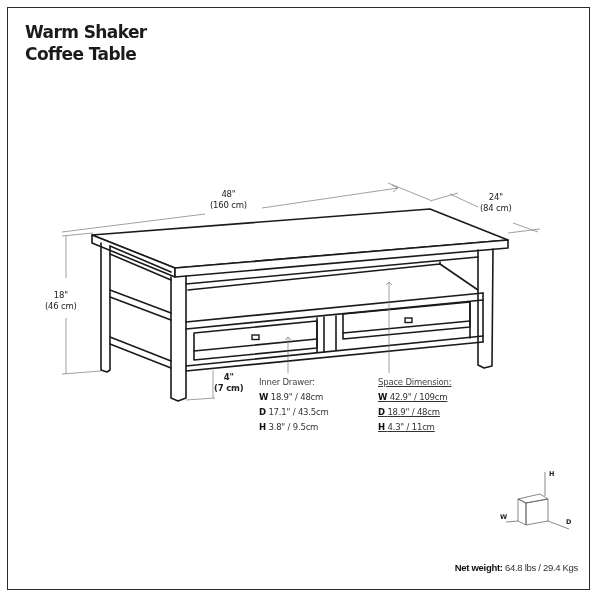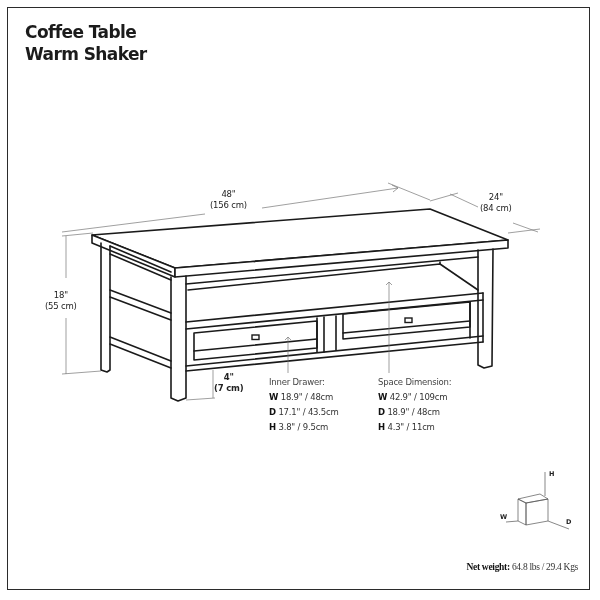--- a/index.html
+++ b/index.html
@@ -6,31 +6,31 @@
   body { width:600px; height:600px; position:relative; overflow:hidden; font-family:"Liberation Sans", sans-serif; color:#1a1a1a; }
   .frame { position:absolute; left:7px; top:7px; width:583px; height:583px; border:1.5px solid #2b2b2b; box-sizing:border-box; background:#fff; }
   .title { position:absolute; left:25px; top:21px; font-family:"DejaVu Sans", sans-serif; font-weight:bold; font-size:17px; line-height:22px; letter-spacing:-0.6px; color:#1b1b1b; }
   .title div { white-space:nowrap; }
   svg.drawing { position:absolute; left:0; top:0; width:600px; height:600px; }
   .dim { position:absolute; font-family:"DejaVu Sans", sans-serif; font-size:8.5px; line-height:11px; text-align:center; color:#222; white-space:nowrap; letter-spacing:-0.2px; }
   .spec { position:absolute; font-family:"DejaVu Sans", sans-serif; font-size:8.5px; line-height:15px; color:#333; white-space:nowrap; letter-spacing:-0.2px; }
   .spec .hdr { color:#444; }
   .spec b { color:#111; font-weight:bold; }
   .axis-lbl { position:absolute; font-family:"DejaVu Sans", sans-serif; font-size:6.5px; font-weight:bold; color:#222; }
-  .weight { position:absolute; right:22px; top:562px; font-family:Liberation Serif, serif; font-size:9.5px; color:#333; white-space:nowrap; letter-spacing:-0.3px;margin-left:24px; }
+  .weight { position:absolute; right:22px; top:562px; font-family:Liberation Sans, sans-serif; font-size:9.5px; color:#333; white-space:nowrap; letter-spacing:-0.3px;margin-left:24px; }
   .weight b { color:#111; }
 </style>
 </head>
 <body>
 
 <div class="frame"></div>
 
 <div class="title">
+  <div>Warm Shaker</div>
   <div>Coffee Table</div>
-  <div>Warm Shaker</div>
 </div>
 
 <svg class="drawing" viewBox="0 0 600 600">
   <g fill="none" stroke="#1a1a1a" stroke-width="1.6" stroke-linejoin="round" stroke-linecap="round">
 
     <polygon points="92,235 430,209 508,240 175,268" fill="#fff"></polygon>
     <polygon points="92,235 175,268 175,277 92,243" fill="#fff"></polygon>
     <polygon points="175,268 508,240 508,248 175,277" fill="#fff"></polygon>
 
     <path d="M101,243 L101,370 L107,372 L110,370 L110,246"></path>
@@ -107,43 +107,43 @@
     <polygon points="518,499 526,503 526,525 518,521"></polygon>
     <polygon points="526,503 548,499 548,521 526,525"></polygon>
     <line x1="545" y1="472" x2="545" y2="496"></line>
     <line x1="506" y1="522" x2="518" y2="521"></line>
     <line x1="548" y1="521" x2="569" y2="529"></line>
   </g>
 </svg>
 
 <div class="dim" style="left:210px; top:189px;">
   <div>48"</div>
-  <div>(156 cm)</div>
+  <div>(160 cm)</div>
 </div>
 <div class="dim" style="left:480px; top:192px;">
   <div>24"</div>
   <div>(84 cm)</div>
 </div>
 <div class="dim" style="left:45px; top:290px;">
   <div>18"</div>
-  <div>(55 cm)</div>
+  <div>(46 cm)</div>
 </div>
 <div class="dim" style="left:214px; top:372px; font-weight:bold;">
   <div>4"</div>
   <div>(7 cm)</div>
 </div>
 
-<div class="spec" style="left:269px; top:375px;">
+<div class="spec" style="left:259px; top:375px;">
   <div class="hdr">Inner Drawer:</div>
   <div><b>W</b> <span>18.9" / 48cm</span></div>
   <div><b>D</b> <span>17.1" / 43.5cm</span></div>
   <div><b>H</b> <span>3.8" / 9.5cm</span></div>
 </div>
 
-<div class="spec" style="left:378px; top:375px;">
+<div class="spec" style="left:378px; top:375px;text-decoration:underline;">
   <div class="hdr">Space Dimension:</div>
   <div><b>W</b> <span>42.9" / 109cm</span></div>
   <div><b>D</b> <span>18.9" / 48cm</span></div>
   <div><b>H</b> <span>4.3" / 11cm</span></div>
 </div>
 
 <div class="axis-lbl" style="left:549px; top:470px;">H</div>
 <div class="axis-lbl" style="left:500px; top:513px;">W</div>
 <div class="axis-lbl" style="left:566px; top:518px;">D</div>
 

